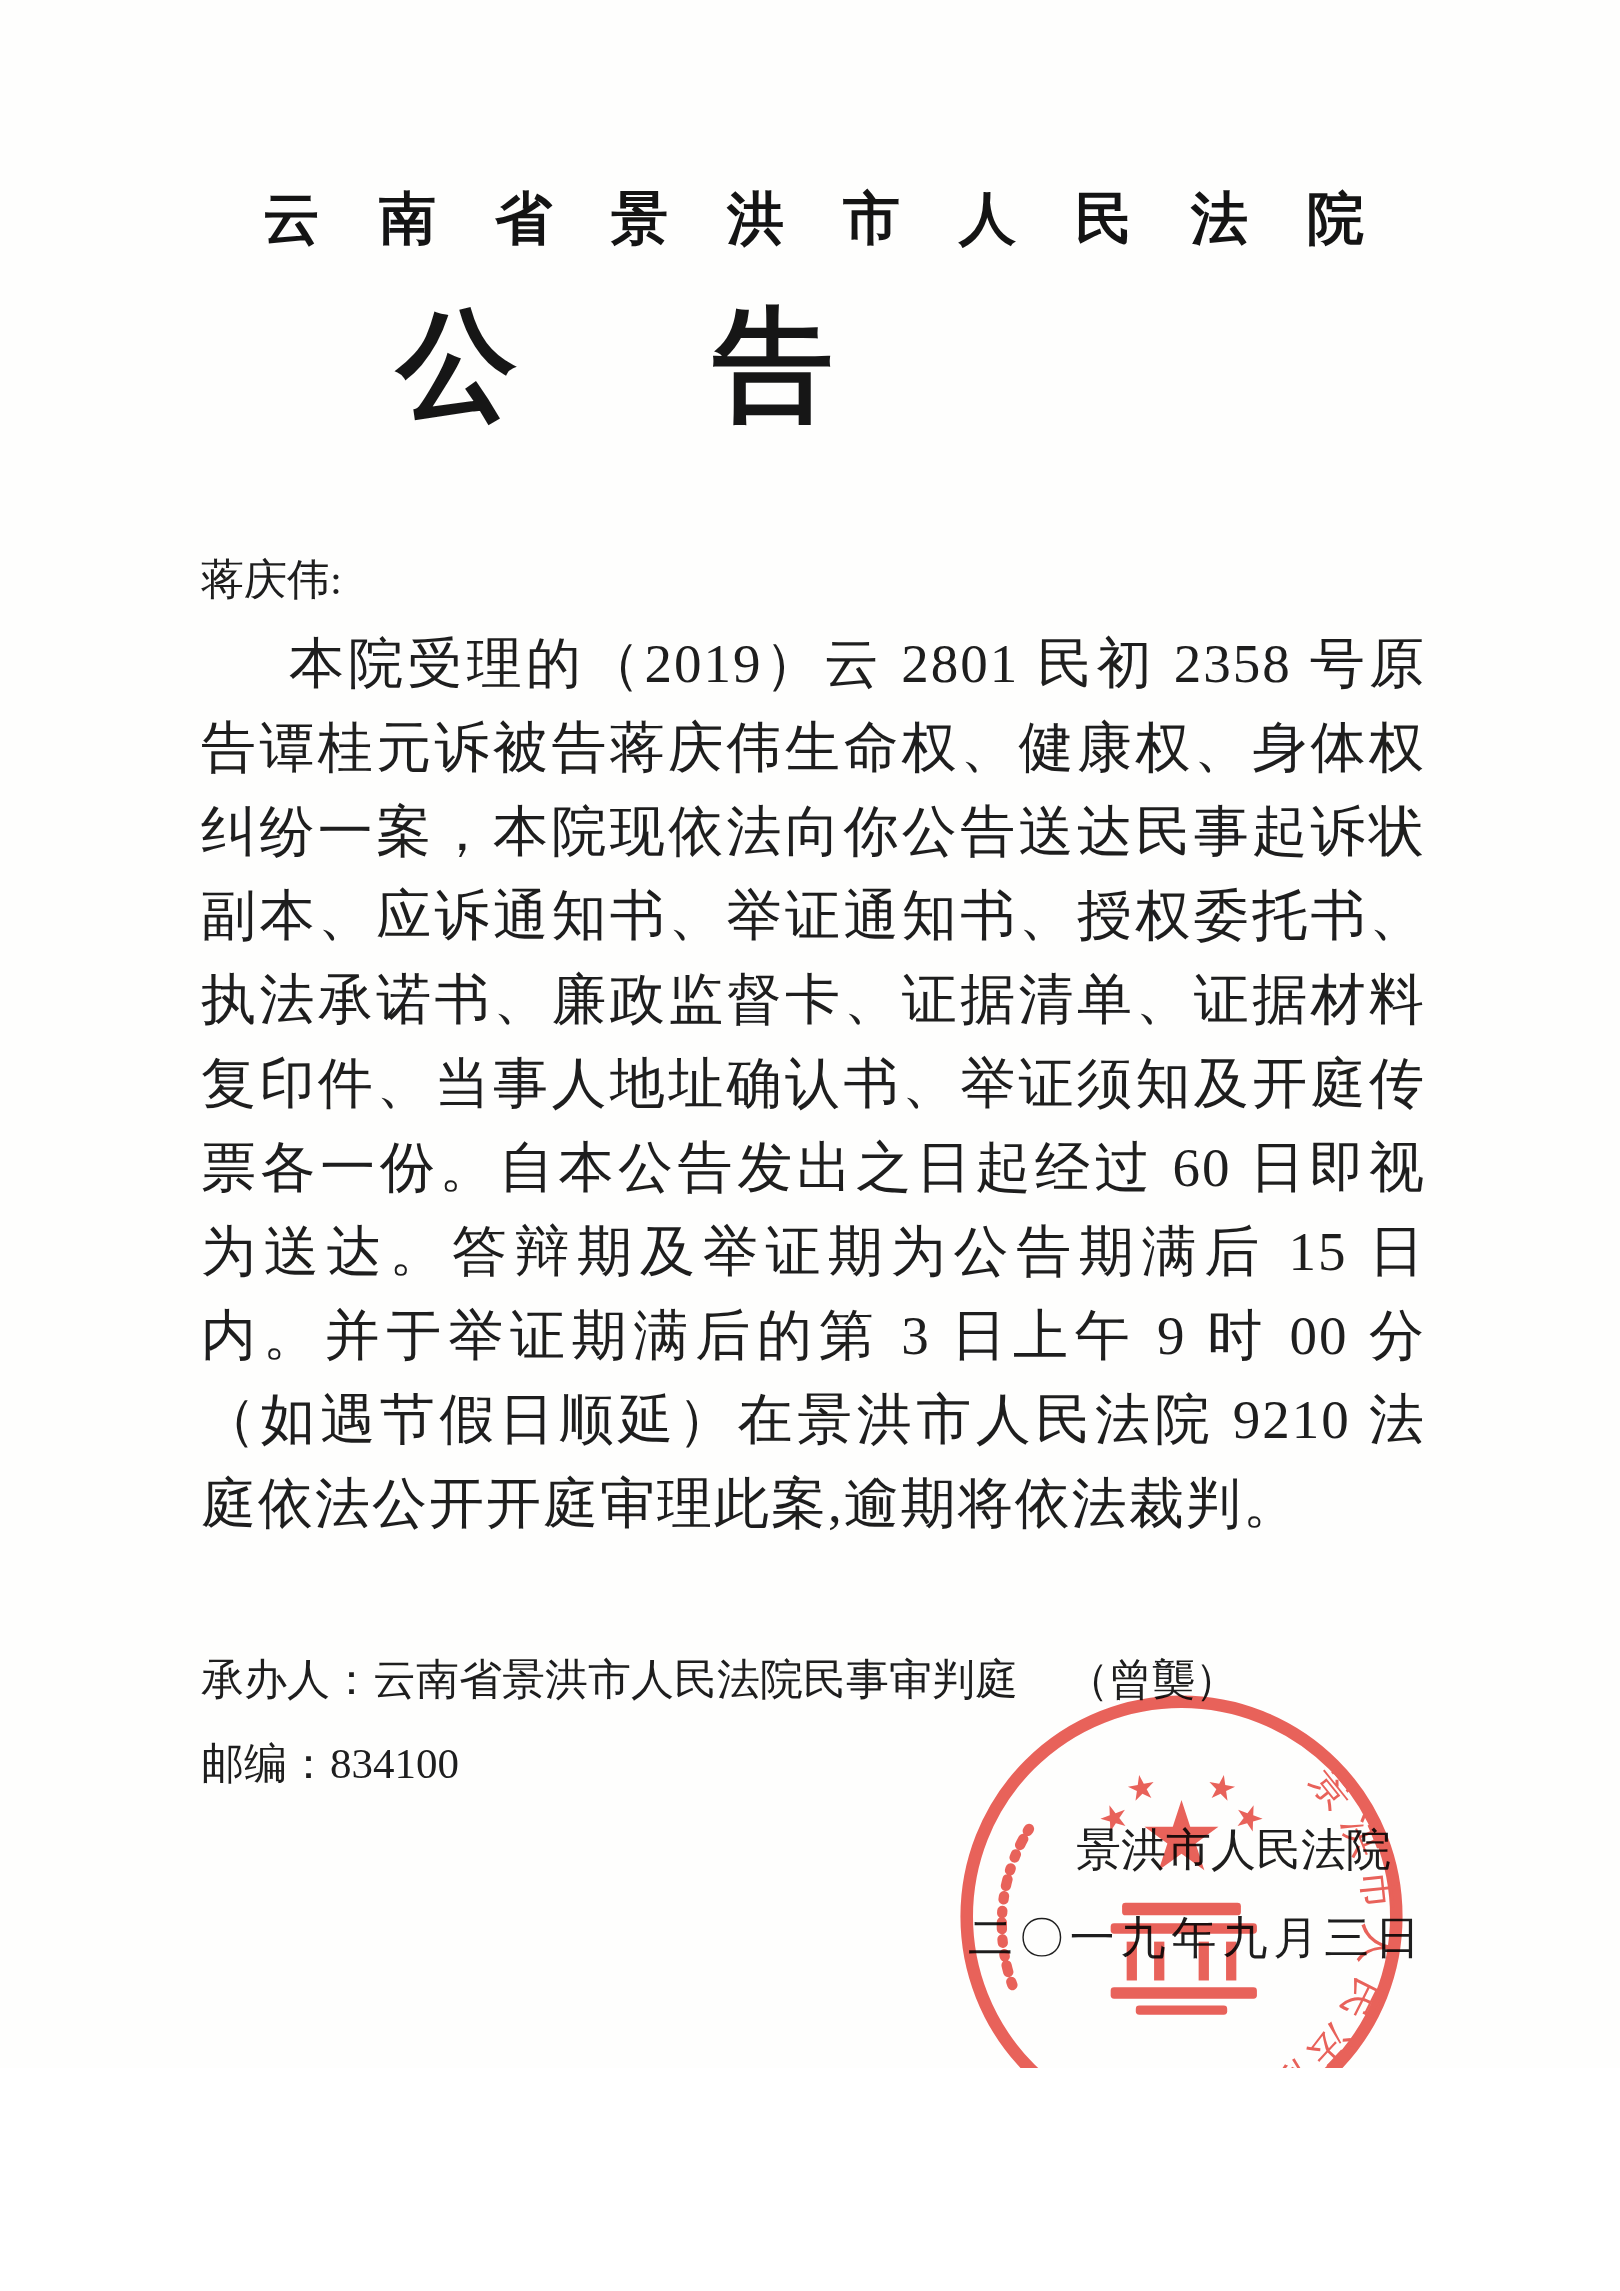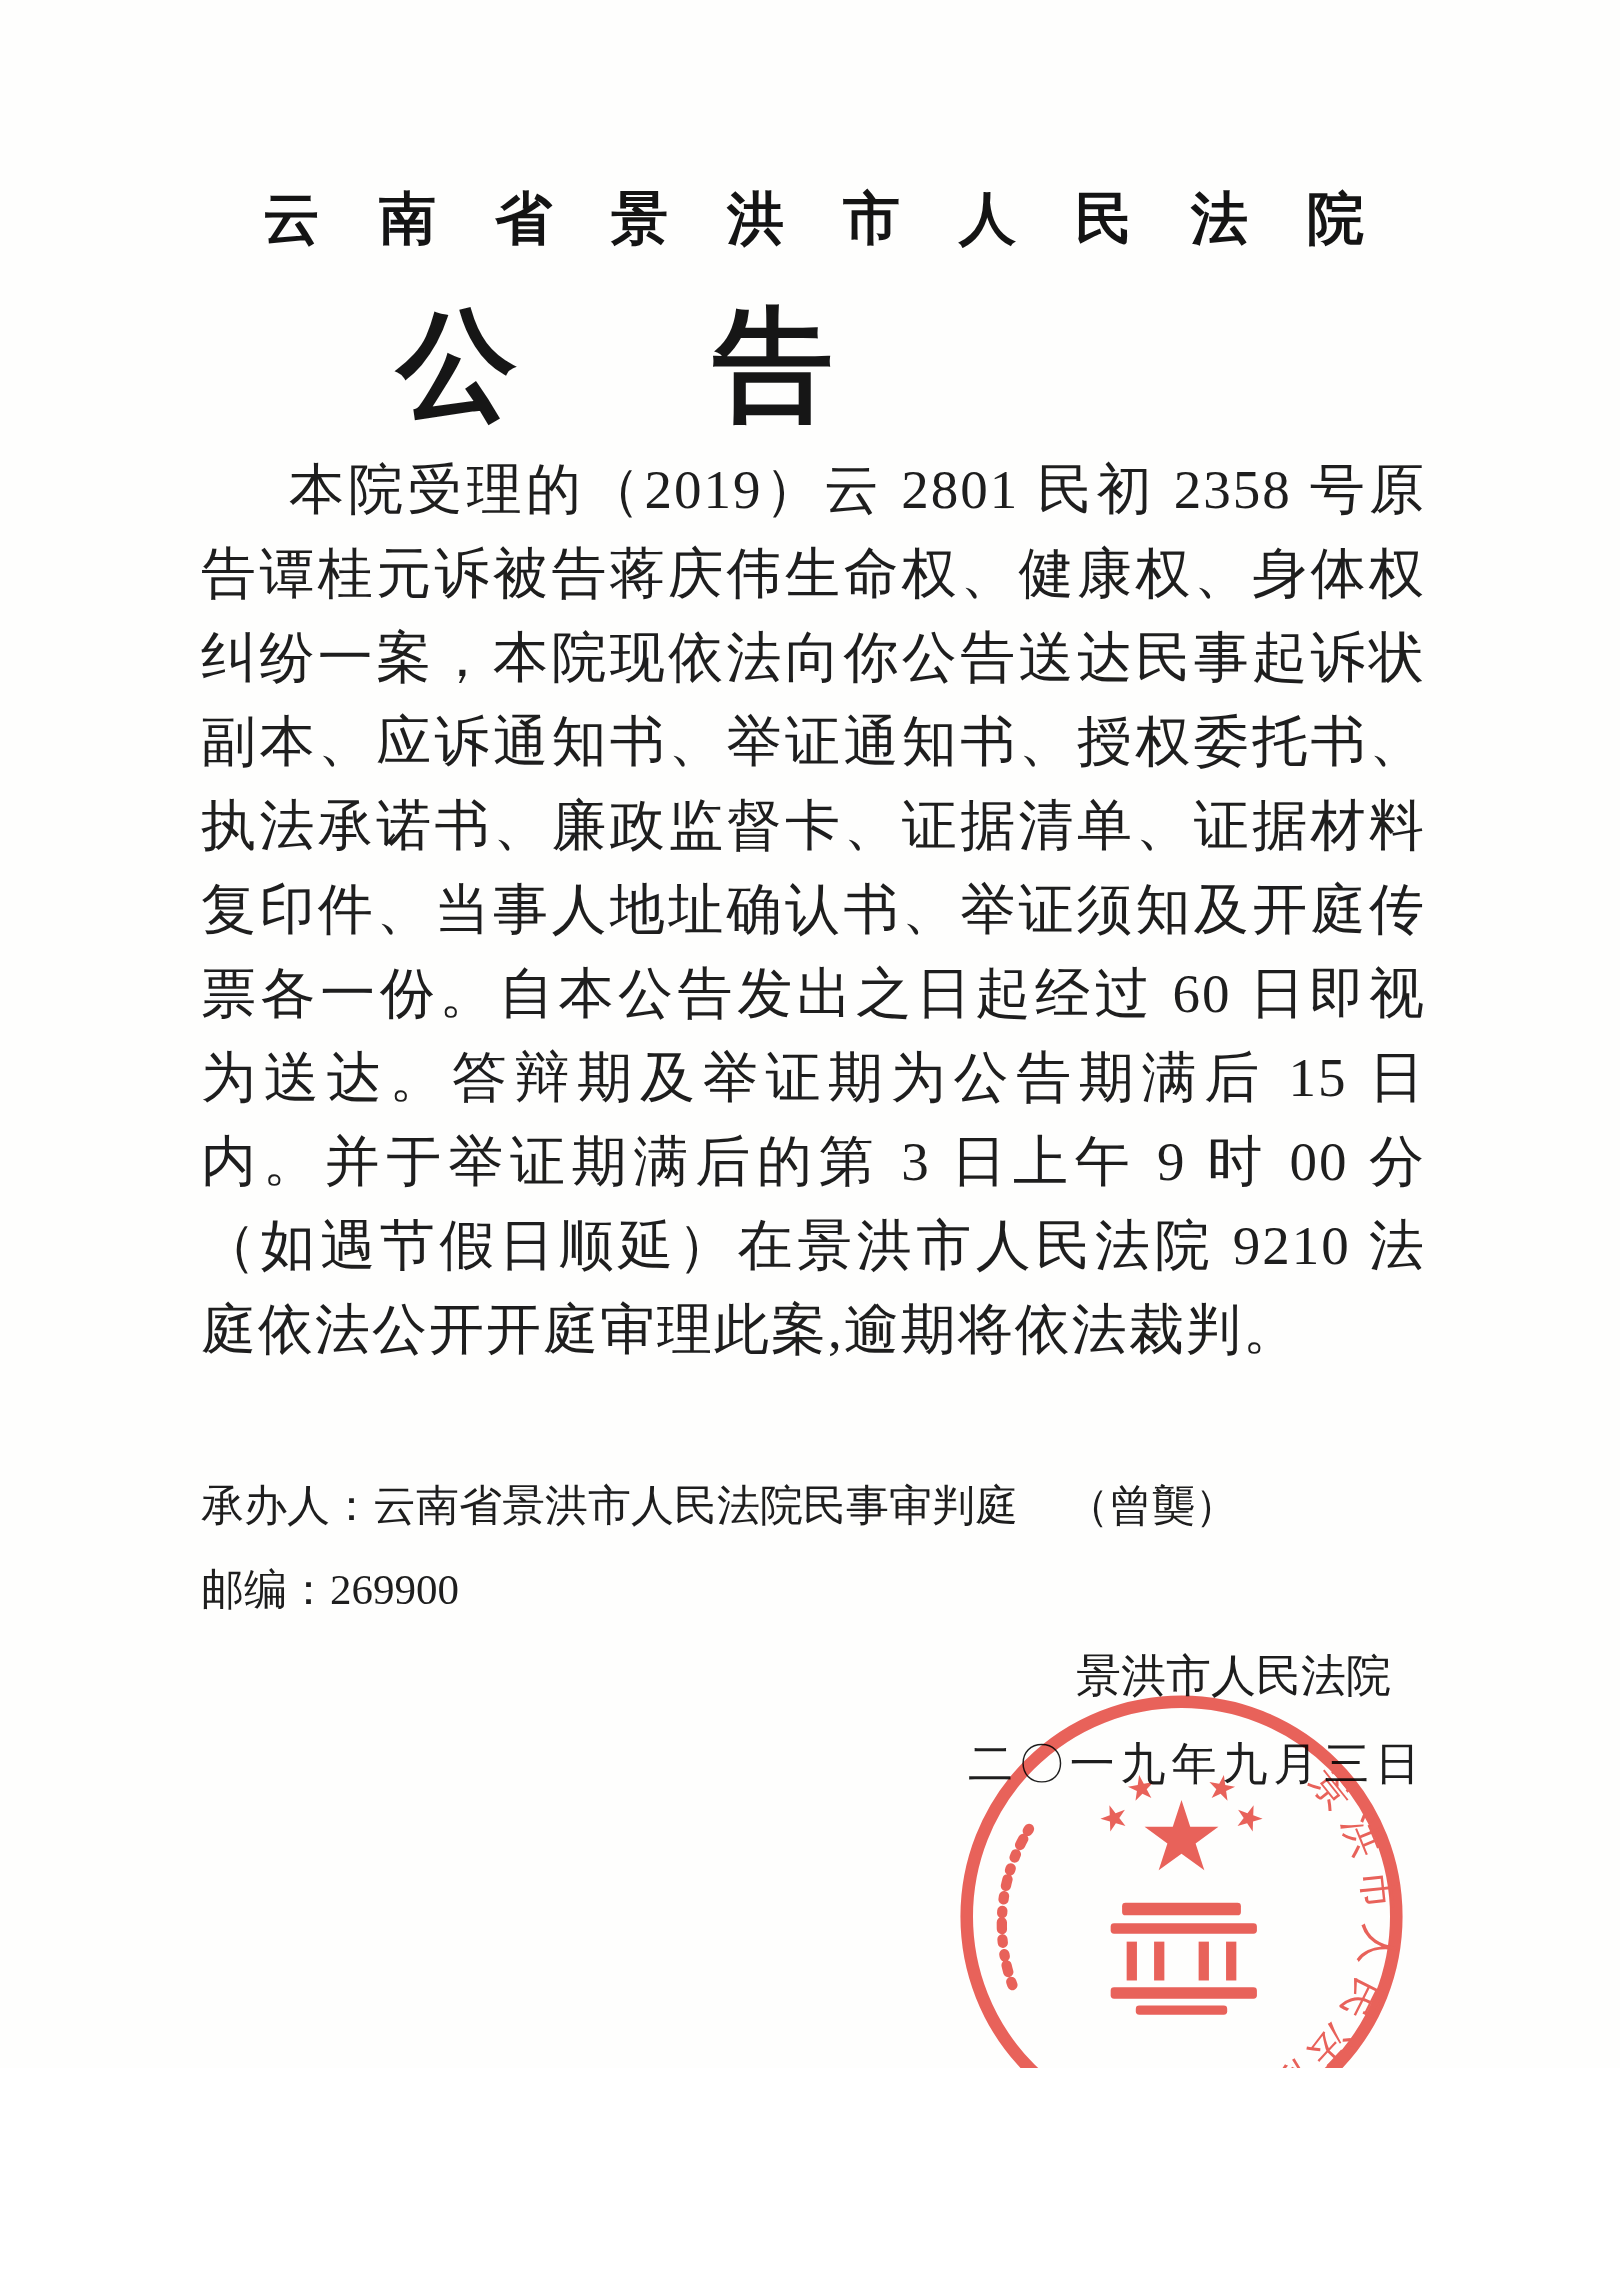--- a/index.html
+++ b/index.html
@@ -75,29 +75,30 @@
 </head>
 <body>
 
 <div class="page">
   <div class="content">
 
     <div class="court-title">云南省景洪市人民法院</div>
 
     <div class="notice-title">公告</div>
 
+    <div class="recipient">蒋庆伟:</div>
 
     <div class="body-text">本院受理的（2019）云 2801 民初 2358 号原告谭桂元诉被告蒋庆伟生命权、健康权、身体权纠纷一案，本院现依法向你公告送达民事起诉状副本、应诉通知书、举证通知书、授权委托书、执法承诺书、廉政监督卡、证据清单、证据材料复印件、当事人地址确认书、举证须知及开庭传票各一份。自本公告发出之日起经过 60 日即视为送达。答辩期及举证期为公告期满后 15 日内。并于举证期满后的第 3 日上午 9 时 00 分（如遇节假日顺延）在景洪市人民法院 9210 法庭依法公开开庭审理此案,逾期将依法裁判。</div>
 
     <div class="info-block">
       <div class="info-line">
         <span>承办人：</span><span>云南省景洪市人民法院民事审判庭</span><span class="handler-name">（曾龑）</span>
       </div>
       <div class="info-line">
-        <span>邮编：</span><span>269900</span>
+        <span>邮编：</span><span>834100</span>
       </div>
     </div>
 
     <div class="sign-block">
       <div class="sign-court">景洪市人民法院</div>
       <div class="sign-date">二〇一九年九月三日</div>
     </div>
 
   </div>
 

